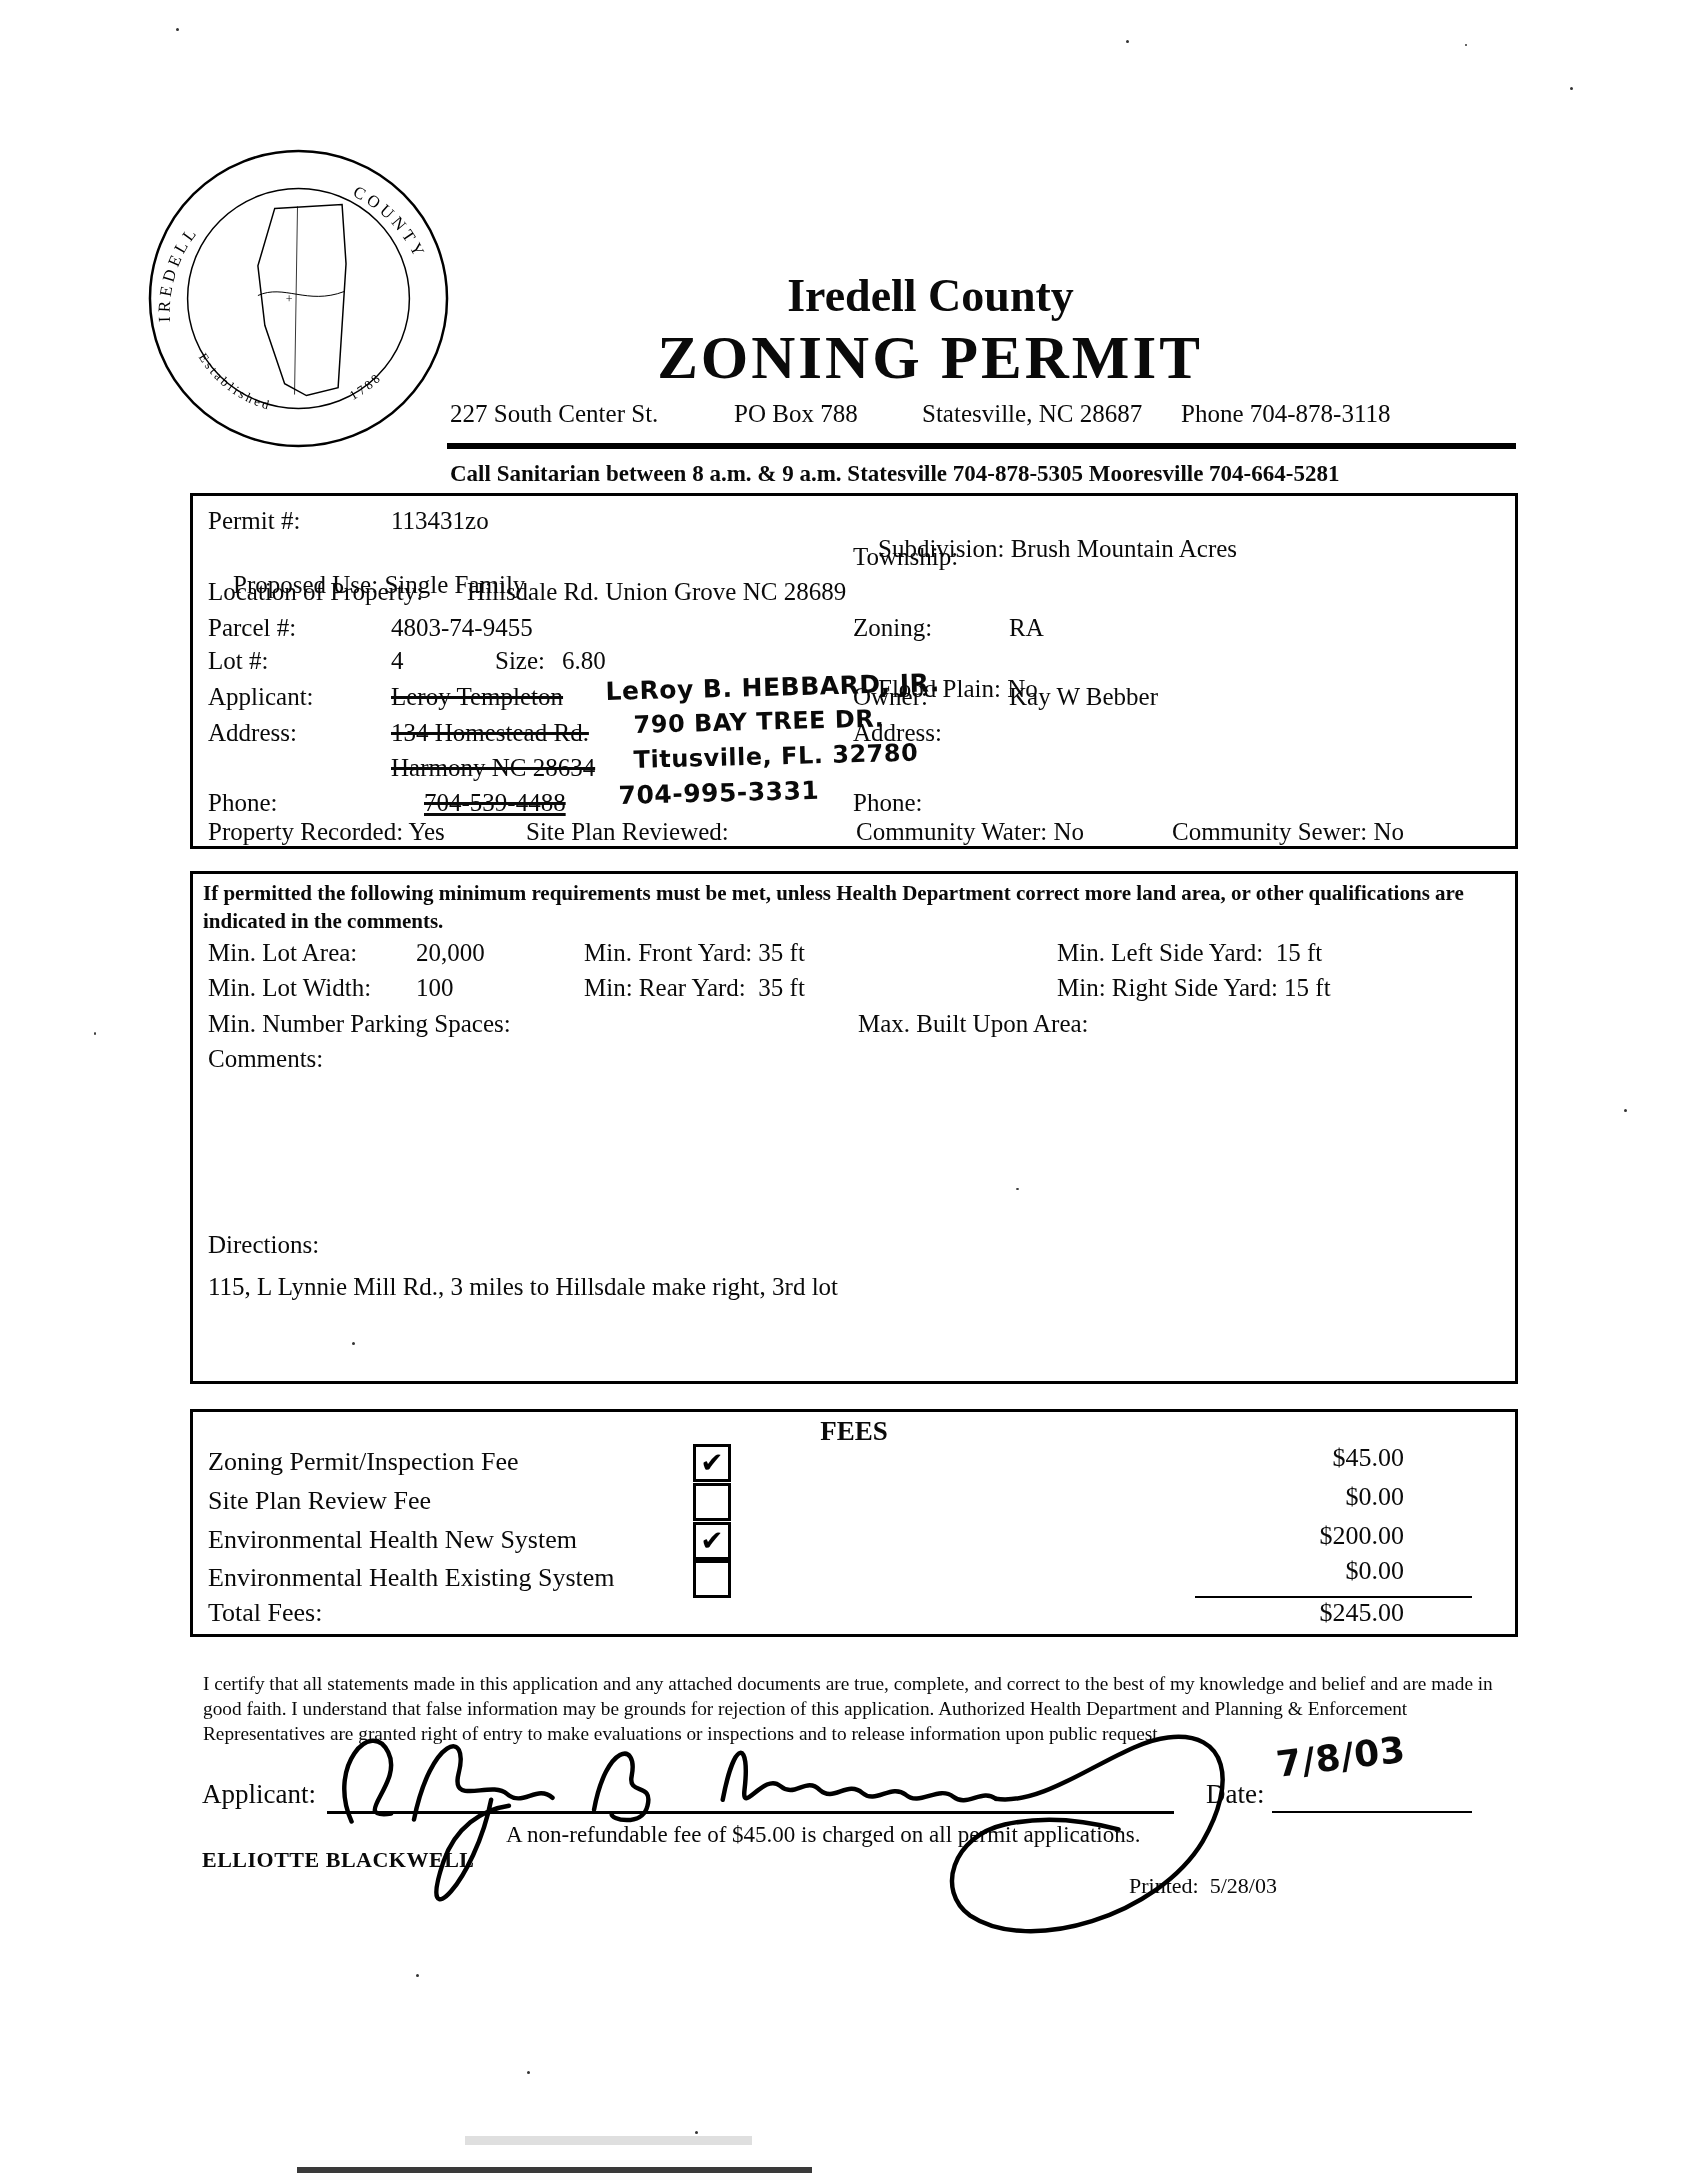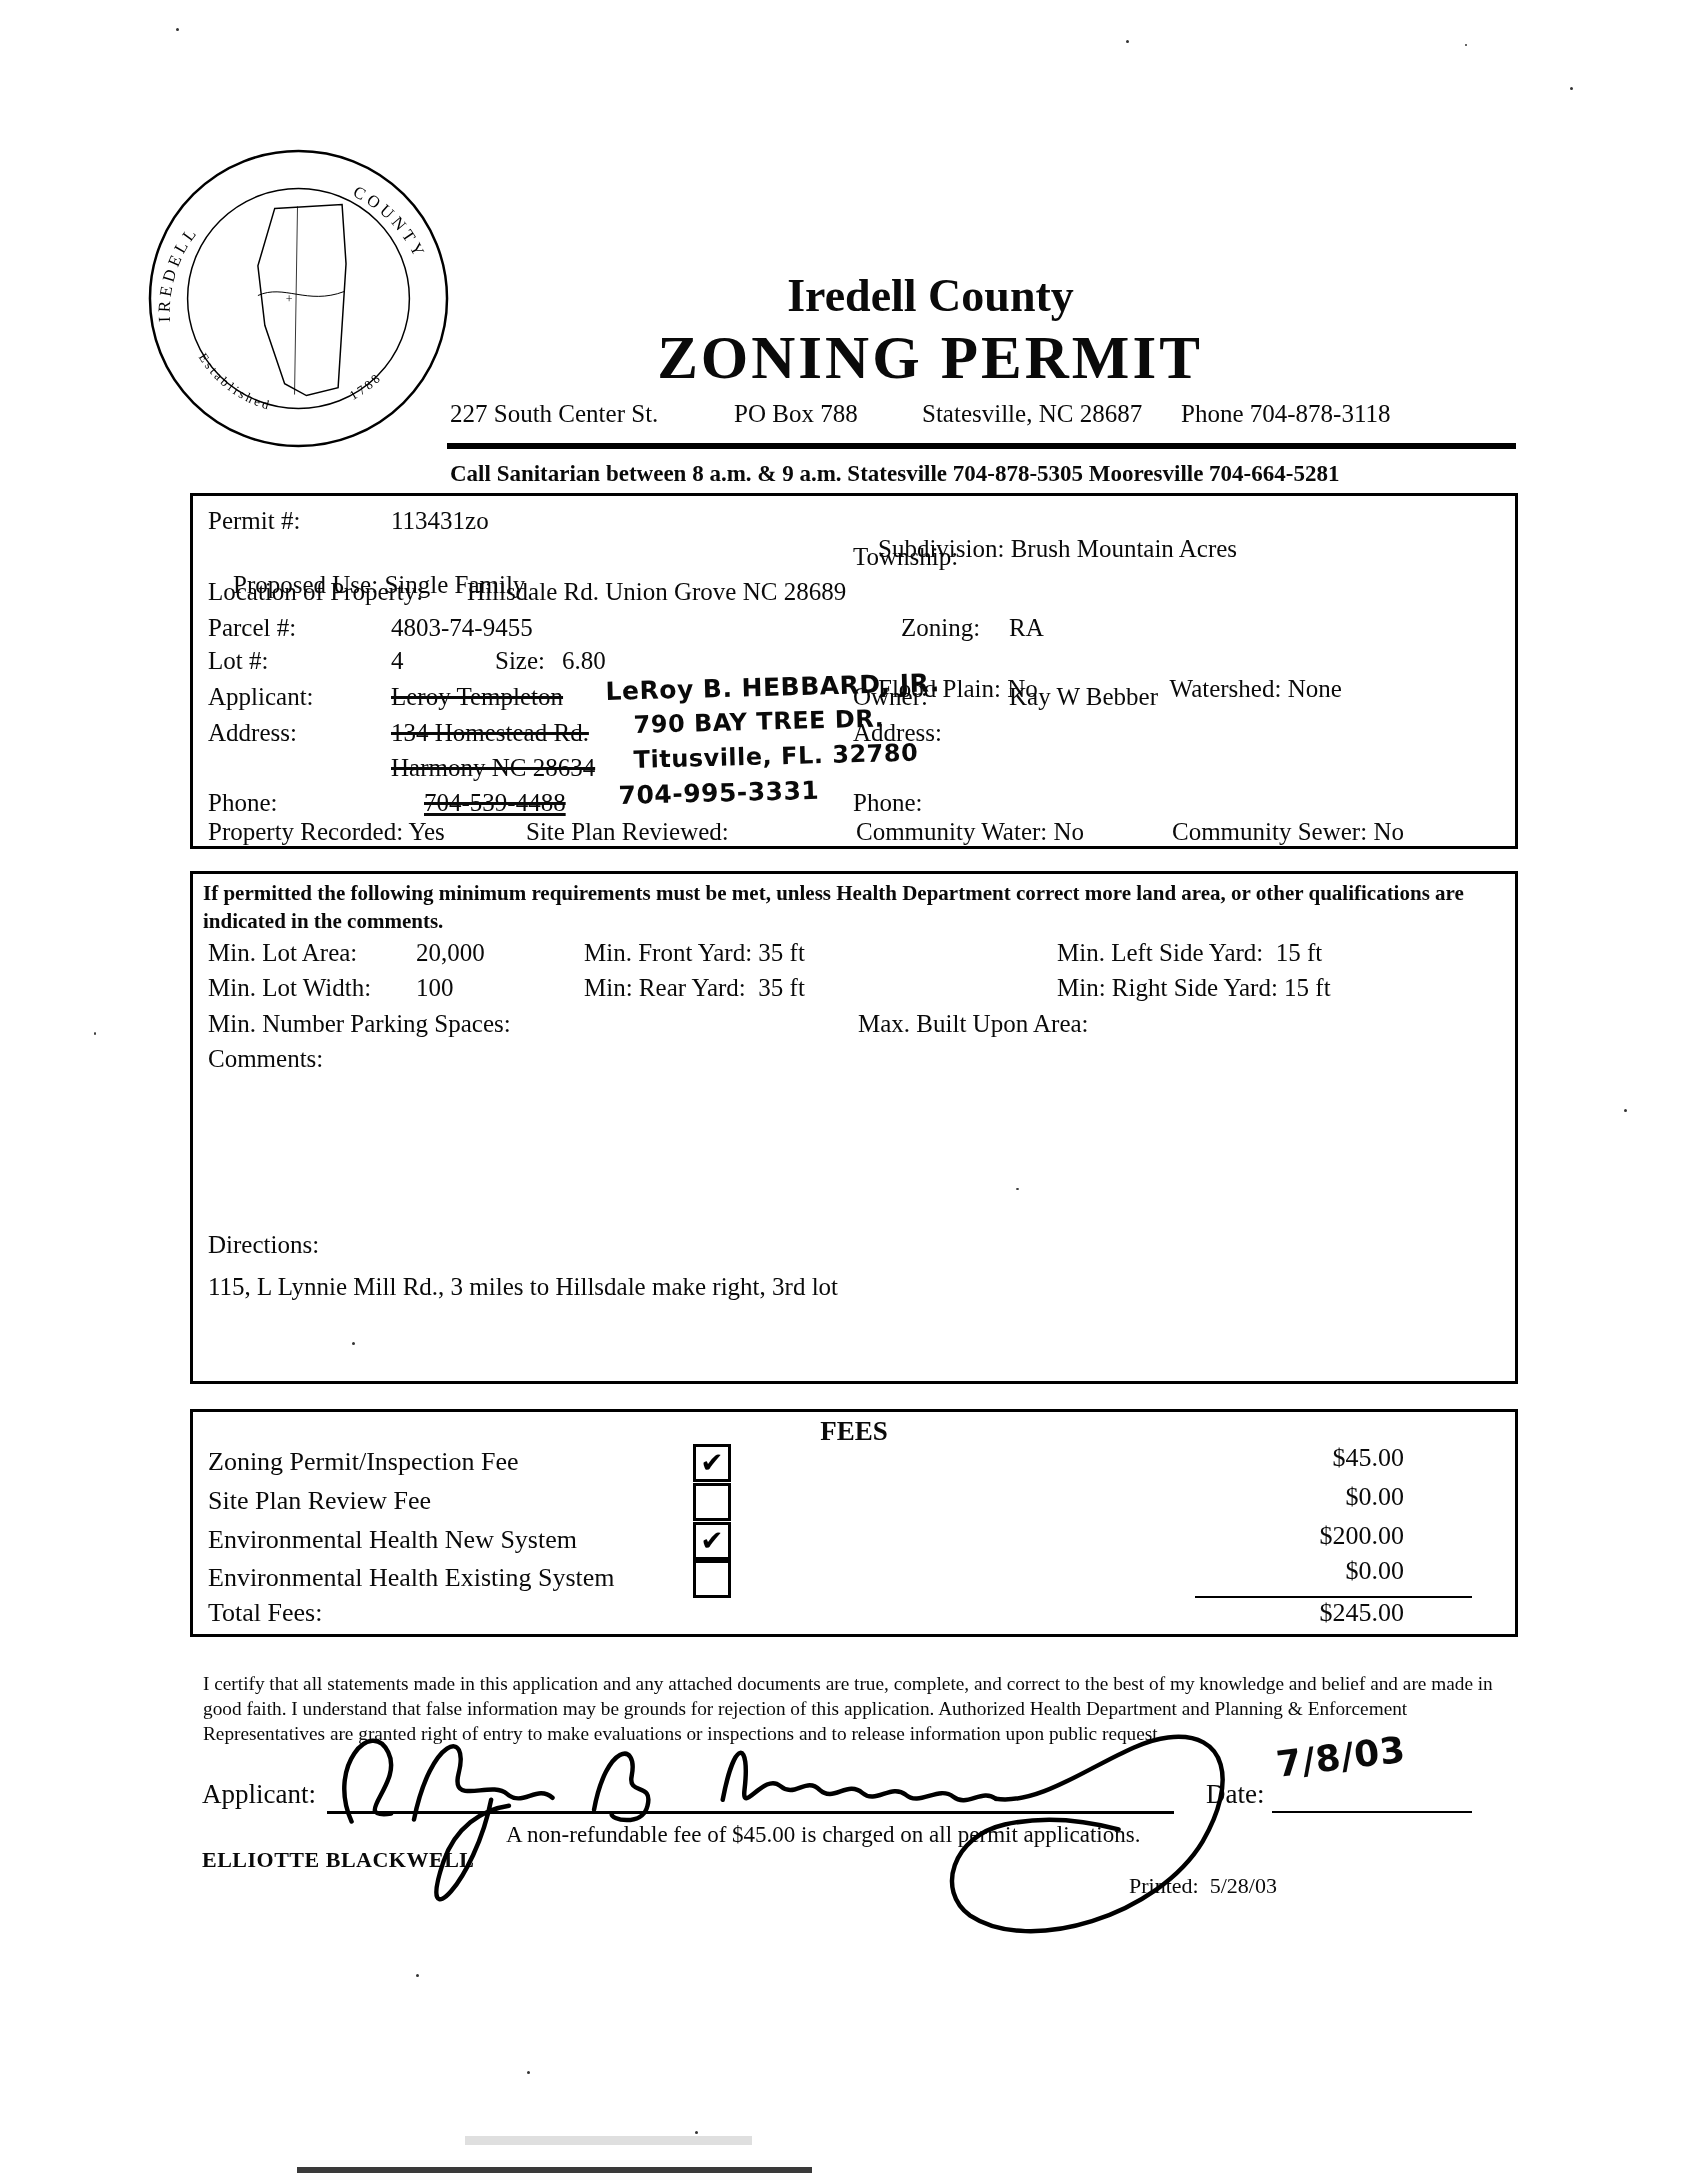--- a/index.html
+++ b/index.html
@@ -77,32 +77,29 @@
   <div class="t" style="left:208px;top:543px;font-size:25px;">
     <span>Proposed Use:</span> <span>Single Family</span>
   </div>
   <div class="t" style="left:853px;top:543px;font-size:25px;">Township:</div>
 
   <div class="t" style="left:208px;top:578px;font-size:25px;">Location of Property:</div>
   <div class="t" style="left:467px;top:578px;font-size:25px;">Hillsdale Rd. Union Grove NC 28689</div>
 
   <div class="t" style="left:208px;top:614px;font-size:25px;">Parcel #:</div>
   <div class="t" style="left:391px;top:614px;font-size:25px;">4803-74-9455</div>
-  <div class="t" style="left:853px;top:614px;font-size:25px;margin-left:48px;">Zoning:</div>
+  <div class="t" style="left:853px;top:614px;font-size:25px;">Zoning:</div>
   <div class="t" style="left:1009px;top:614px;font-size:25px;">RA</div>
 
   <div class="t" style="left:208px;top:647px;font-size:25px;">Lot #:</div>
   <div class="t" style="left:391px;top:647px;font-size:25px;">4</div>
   <div class="t" style="left:495px;top:647px;font-size:25px;">Size:</div>
   <div class="t" style="left:562px;top:647px;font-size:25px;">6.80</div>
   <div class="t" style="left:853px;top:647px;font-size:25px;">
     <span>Flood Plain:</span> <span>No</span>
-  </div>
-  <div class="t" style="left:1145px;top:647px;font-size:25px;">
-    <span>Watershed:</span> <span>None</span>
   </div>
 
   <div class="t" style="left:208px;top:683px;font-size:25px;">Applicant:</div>
   <div class="t strike" style="left:391px;top:683px;font-size:25px;">Leroy Templeton</div>
   <div class="t hand" style="left:606px;top:677px;font-size:25px;">LeRoy B. HEBBARD, JR.</div>
   <div class="t" style="left:853px;top:683px;font-size:25px;">Owner:</div>
   <div class="t" style="left:1009px;top:683px;font-size:25px;">Kay W Bebber</div>
 
   <div class="t" style="left:208px;top:719px;font-size:25px;">Address:</div>
   <div class="t strike" style="left:391px;top:719px;font-size:25px;">134 Homestead Rd.</div>

